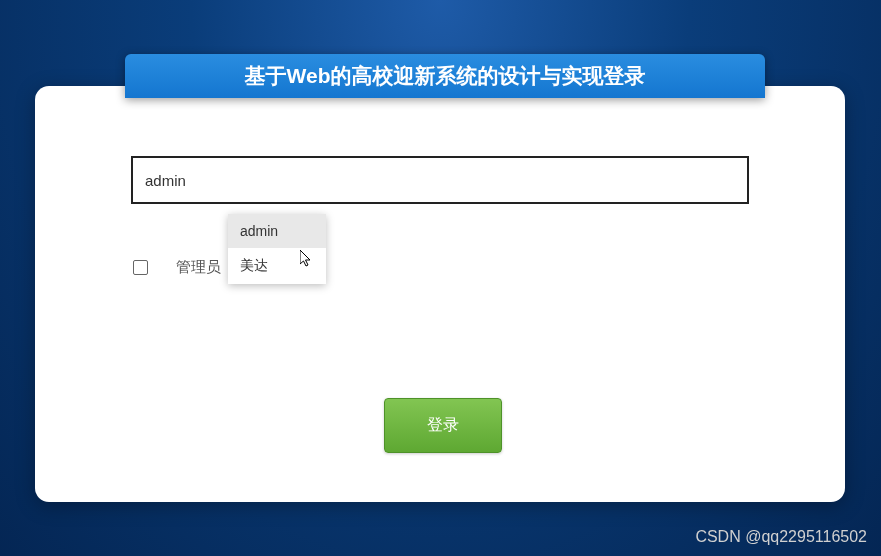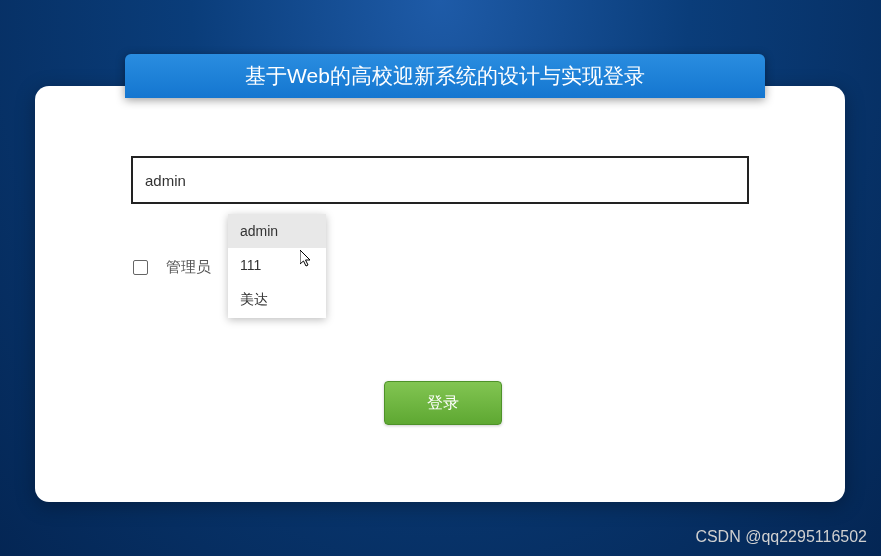--- a/index.html
+++ b/index.html
@@ -23,20 +23,21 @@
       height: 44px;
       background: linear-gradient(to bottom, #2a8de0 0%, #1476d0 100%);
       border-radius: 6px 6px 0 0;
       display: flex;
       align-items: center;
       justify-content: center;
       color: #fff;
       font-size: 21px;
       box-shadow: 0 2px 10px rgba(0,0,0,0.4);
       z-index: 2;
+      font-weight: bold;
     }
     .login-panel {
       position: absolute;
       top: 86px;
       left: 35px;
       width: 810px;
       height: 416px;
       background: #fff;
       border-radius: 14px;
       box-shadow: 0 4px 20px rgba(0,0,0,0.3);
@@ -68,41 +69,41 @@
       background: transparent;
       padding-left: 8px;
     }
     .password-input::placeholder {
       color: #bbb;
     }
     .checkbox-row {
       margin-top: 54px;
       display: flex;
       align-items: center;
-      gap: 18px;
+      gap: 28px;
       padding-left: 2px;
     }
     .checkbox {
       width: 15px;
       height: 15px;
       border: 1.5px solid #666;
       border-radius: 2px;
       background: #fff;
       cursor: pointer;
     }
     .checkbox-label {
       font-size: 15px;
       color: #555;
     }
     .login-button {
       position: absolute;
       left: 384px;
-      top: 381px;
+      top: 398px;
       width: 118px;
-      height: 44px;
+      height: 55px;
       background: linear-gradient(to bottom, #82c552 0%, #5ea832 100%);
       border: 1px solid #4e9229;
       border-radius: 4px;
       color: #fff;
       font-size: 16px;
       cursor: pointer;
       display: flex;
       align-items: center;
       justify-content: center;
       box-shadow: 0 1px 3px rgba(0,0,0,0.2);
@@ -158,21 +159,20 @@
     <span class="checkbox-label">管理员</span>
   </div>
 </div>
 
 <div class="login-button">
   <span>登录</span>
 </div>
 
 <div class="autocomplete-dropdown">
   <div class="dropdown-item highlighted">admin</div>
-  <div class="dropdown-item">111</div>
   <div class="dropdown-item">美达</div>
 </div>
 
 <div class="cursor-icon">
   <svg width="14" height="18" viewBox="0 0 14 18">
     <path d="M0,0 L0,14 L3.5,11 L6,16 L8,15 L5.5,10 L10,10 Z" fill="#fff" stroke="#000" stroke-width="1"></path>
   </svg>
 </div>
 
 <div class="watermark">CSDN @qq2295116502</div>

